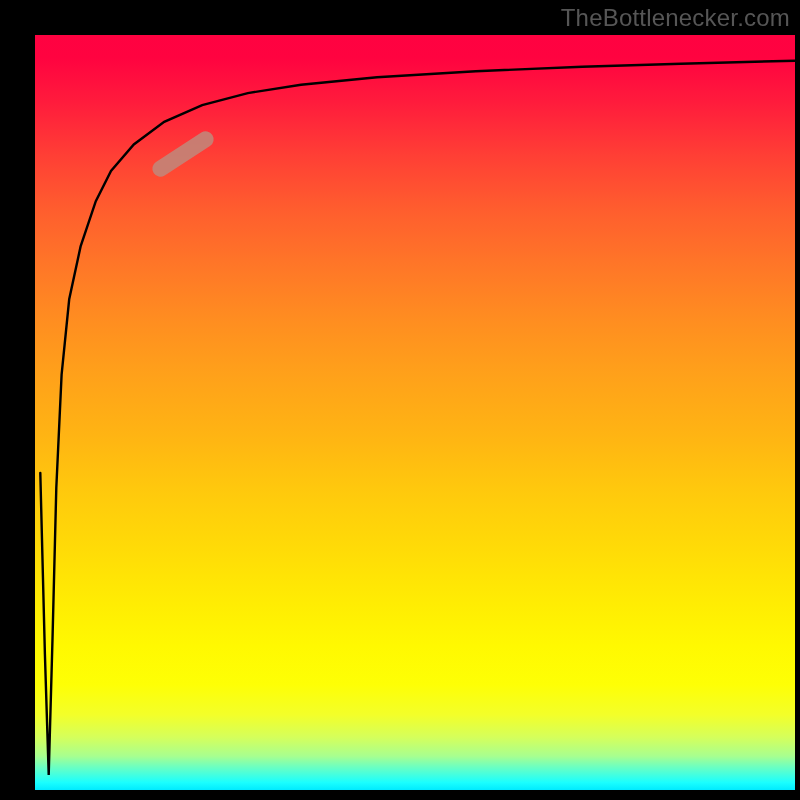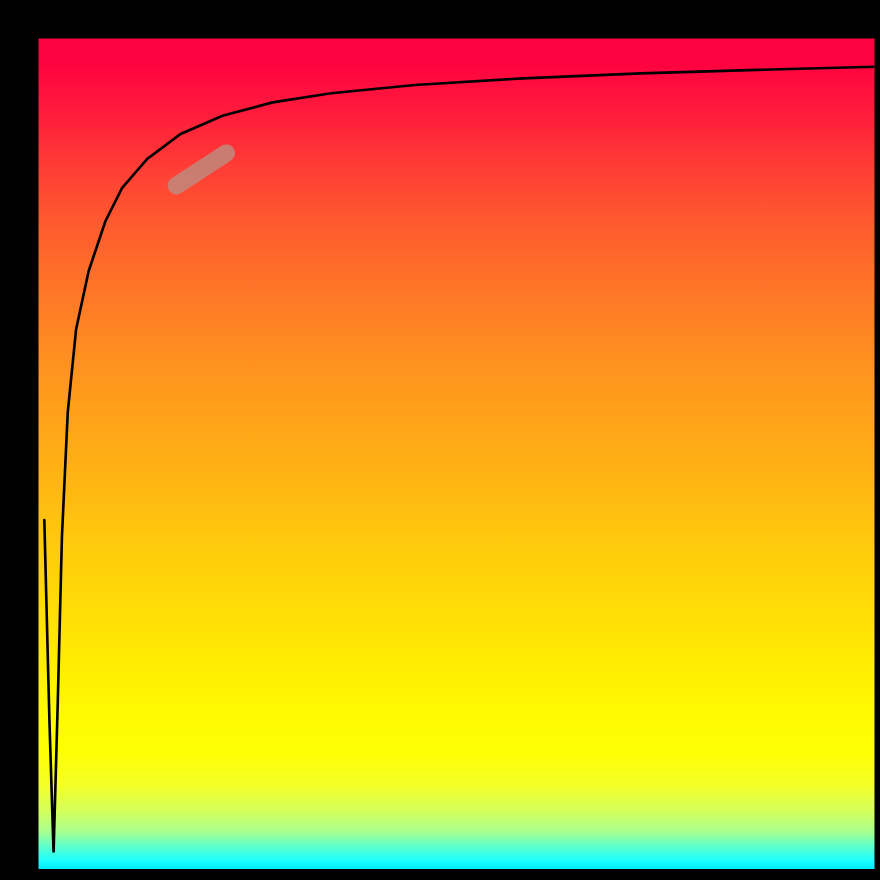--- a/index.html
+++ b/index.html
@@ -64,20 +64,21 @@
     background: #c2867a;
     border-radius: 8px;
     opacity: 0.88;
   }
 </style>
 </head>
 <body>
 
 <div class="frame">
 
+  <div class="watermark">TheBottlenecker.com</div>
 
   <div class="plot">
     <div class="gradient"></div>
 
     <svg class="curve-layer" viewBox="0 0 760 755" preserveAspectRatio="none">
       <path fill="none" stroke="#000" stroke-width="2.4" stroke-linecap="round" d="M 5.3 437.9 L 9.9 619.1 L 13.7 739.9 L 17.5 604.0 L 21.3 453.0 L 26.6 339.7 L 34.2 264.3 L 45.6 211.4 L 60.8 166.1 L 76.0 135.9 L 98.8 109.5 L 129.2 86.8 L 167.2 70.2 L 212.8 58.1 L 266.0 49.8 L 342.0 42.3 L 440.8 36.2 L 547.2 31.7 L 646.0 28.7 L 760.0 25.7"></path>
     </svg>
 
     <div class="highlight" style="left: 113.2px; top: 110.535px; transform: rotate(-33deg);"></div>
   </div>

